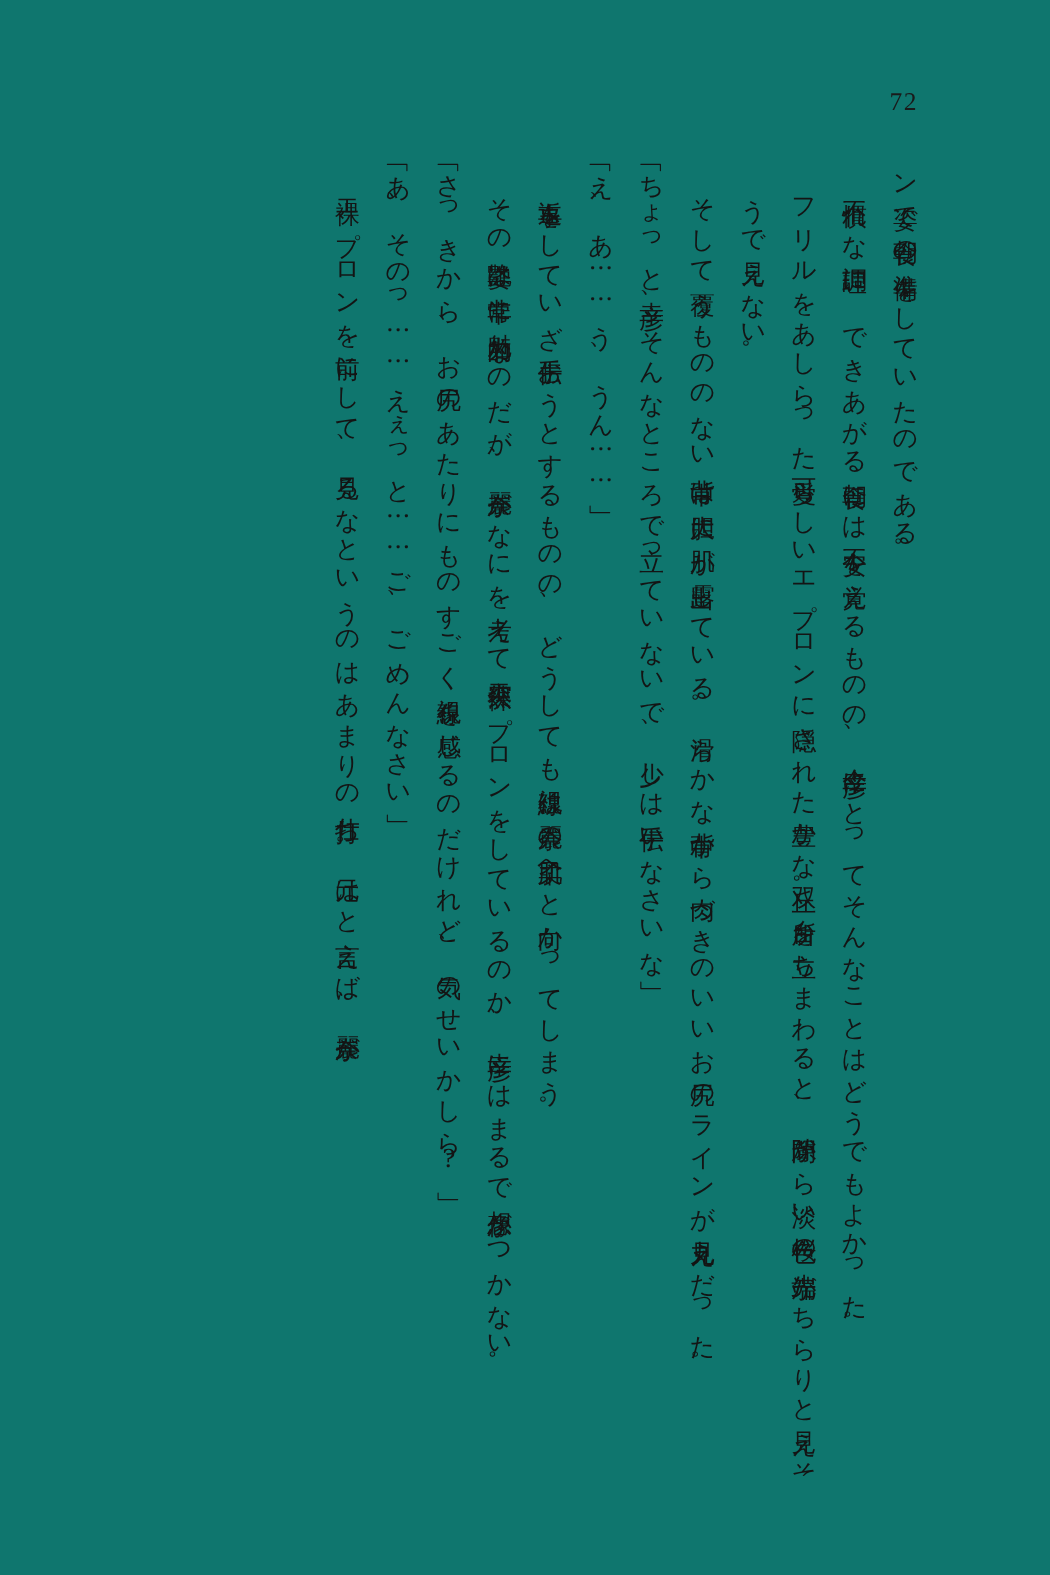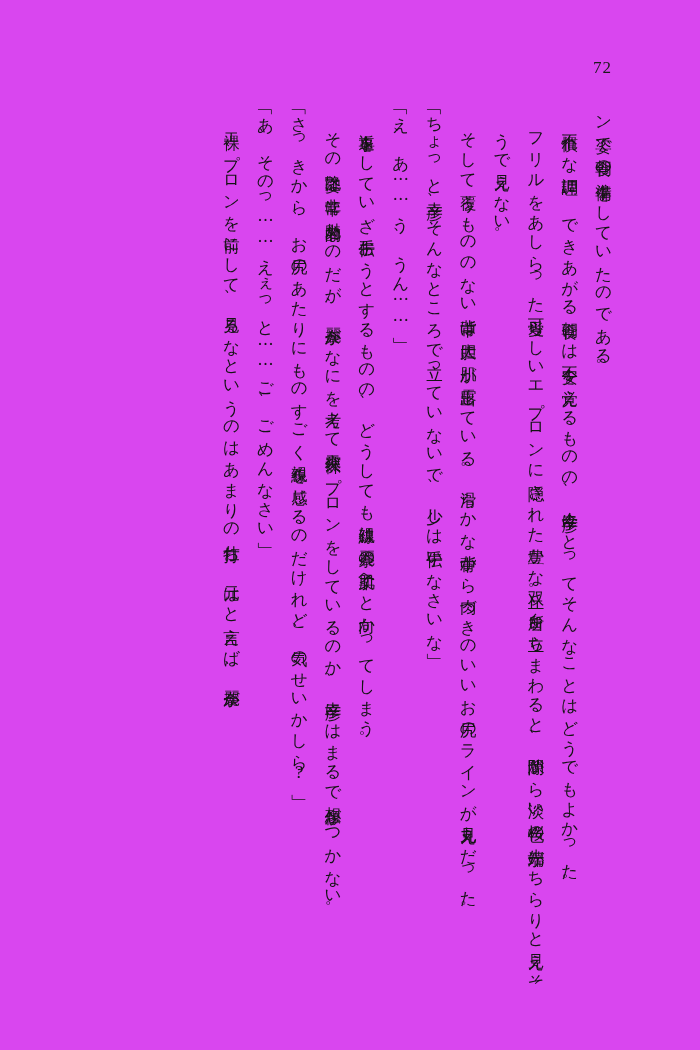--- a/index.html
+++ b/index.html
@@ -14,21 +14,21 @@
     color: #111111;
     overflow: hidden;
     position: relative;
   }
   #page {
     position: absolute;
     left: 0;
     top: 0;
     width: 700px;
     height: 1050px;
-    background: #d946ef;
+    background: #0f766e;
   }
   
   #page-number {
     position: absolute;
     top: 58px;
     right: 88px;
     font-size: 17px;
     letter-spacing: 1px;
     color: #1a1a1a;
     font-family: "Liberation Serif", "DejaVu Serif", serif;

